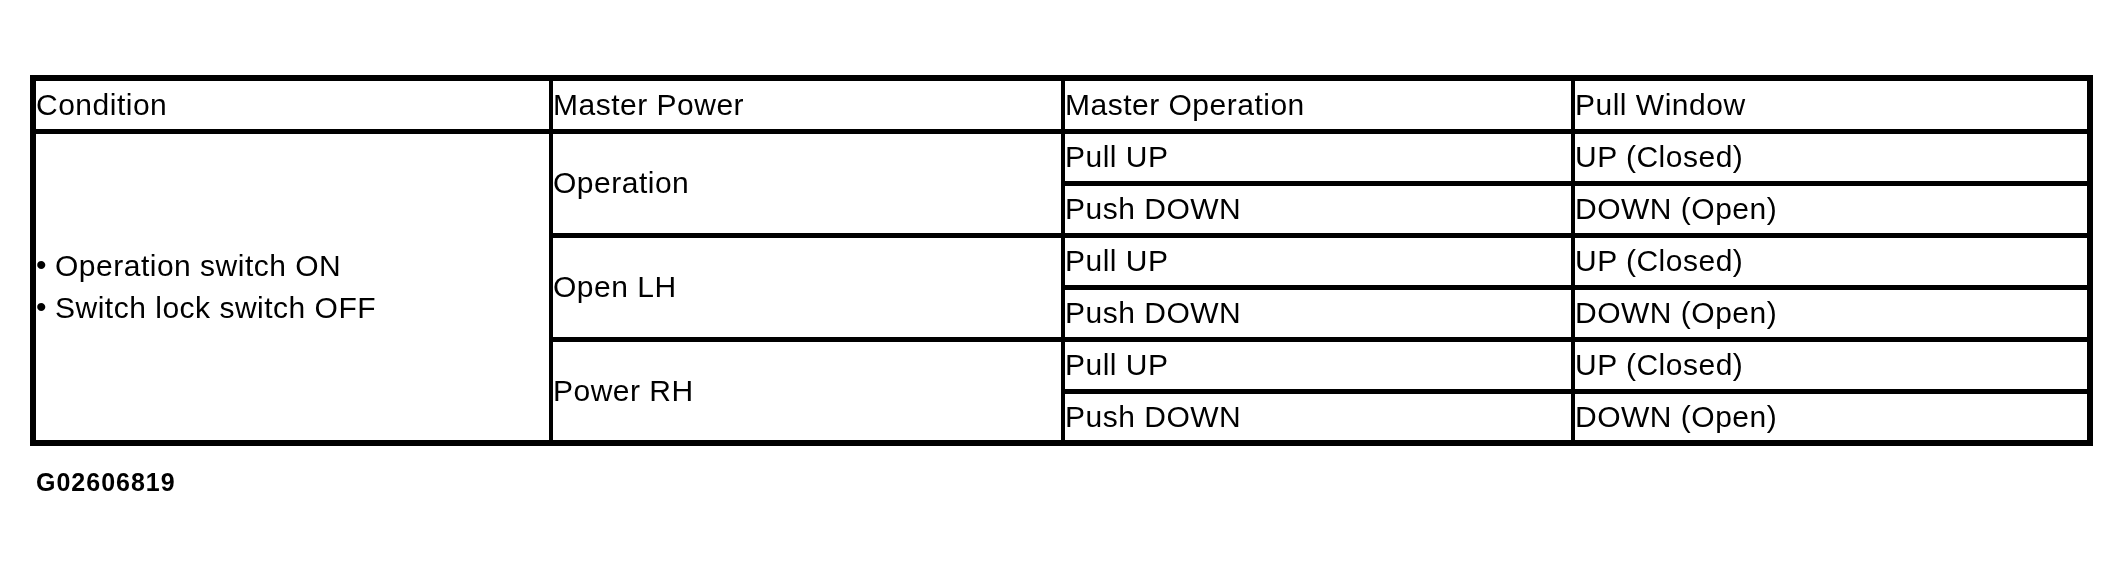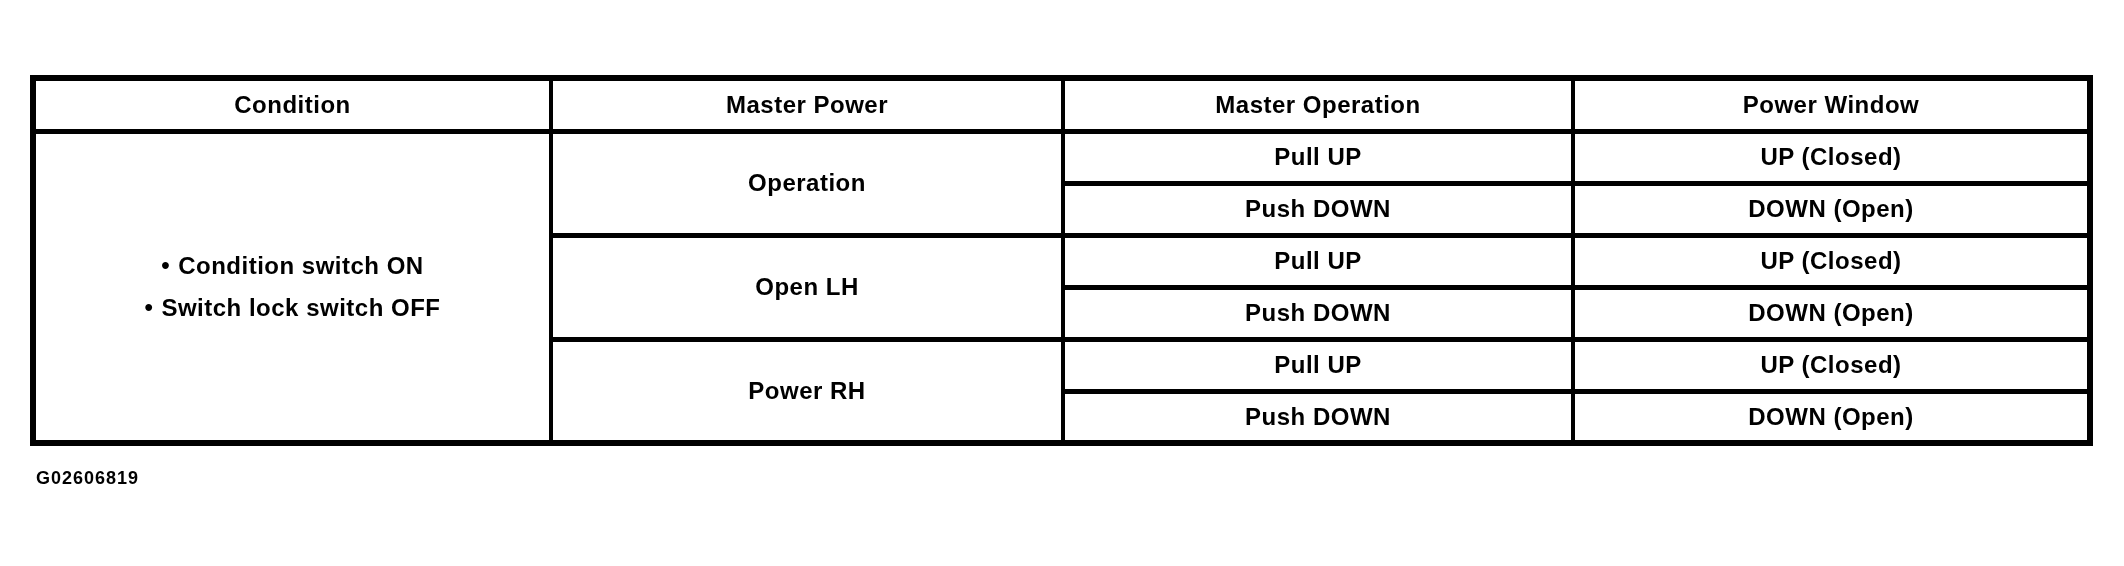--- a/index.html
+++ b/index.html
@@ -27,24 +27,24 @@
     width:2057px;
     border-collapse:collapse;
     table-layout:fixed;
     border:6px solid var(--border-color);
   }
   table.spec-table th,
   table.spec-table td{
     border-style:solid;
     border-color:var(--border-color);
     border-width:5px 4px; 
-    font-size:24px;
+    font-size:30px;
     letter-spacing:0.5px;
-    font-weight:bold;
-    text-align:center;
+    font-weight:normal;
+    text-align:left;
     vertical-align:middle;
     padding:0;
     background:var(--bg-color);
   }
   thead tr{height:53px;}
   tbody tr{height:52px;}
   td.condition-cell{
     text-align:left;
     padding-left:16px;
   }
@@ -53,21 +53,21 @@
     white-space:nowrap;
   }
   .bullet{
     display:inline-block;
     margin-right:8px;
     transform:translateY(-1px);
   }
   .figure-id{
     position:absolute;
     left:36px;top:468px;
-    font-size:18px;
+    font-size:25px;
     font-weight:bold;
     letter-spacing:1px;
   }
 </style>
 </head>
 <body>
 
 <div class="canvas">
 
   <table class="spec-table">
@@ -75,28 +75,28 @@
       <col style="width:518px">
       <col style="width:512px">
       <col style="width:510px">
       <col style="width:517px">
     </colgroup>
     <thead>
       <tr>
         <th>Condition</th>
         <th>Master Power</th>
         <th>Master Operation</th>
-        <th>Power Window</th>
+        <th>Pull Window</th>
       </tr>
     </thead>
     <tbody>
       <tr>
         <td class="condition-cell" rowspan="6">
           <div class="cond-line">
-            <span class="bullet">•</span><span>Condition switch ON</span>
+            <span class="bullet">•</span><span>Operation switch ON</span>
           </div>
           <div class="cond-line">
             <span class="bullet">•</span><span>Switch lock switch OFF</span>
           </div>
         </td>
         <td rowspan="2">Operation</td>
         <td>Pull UP</td>
         <td>UP (Closed)</td>
       </tr>
       <tr>

